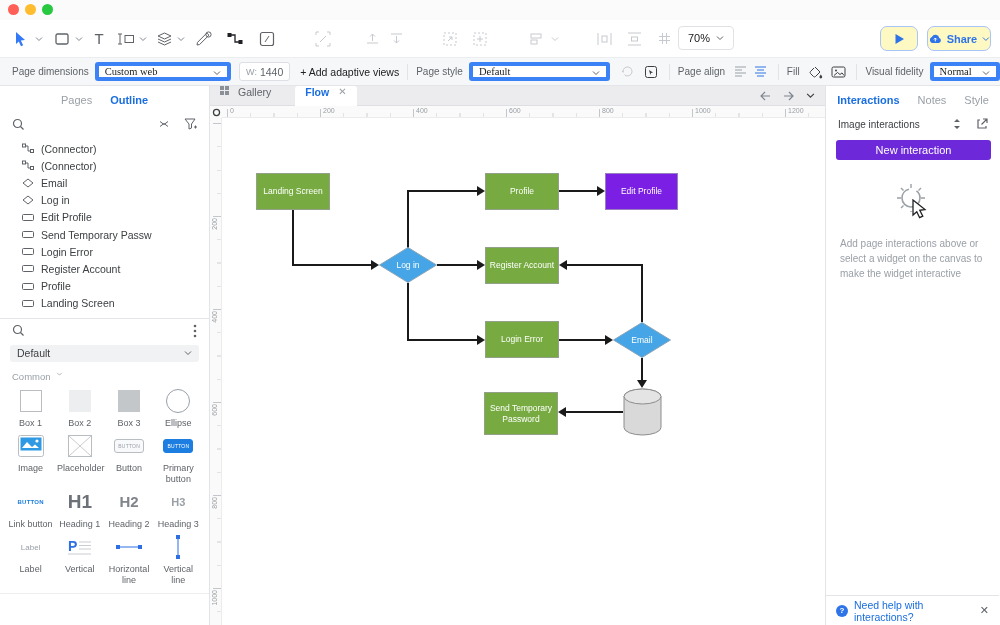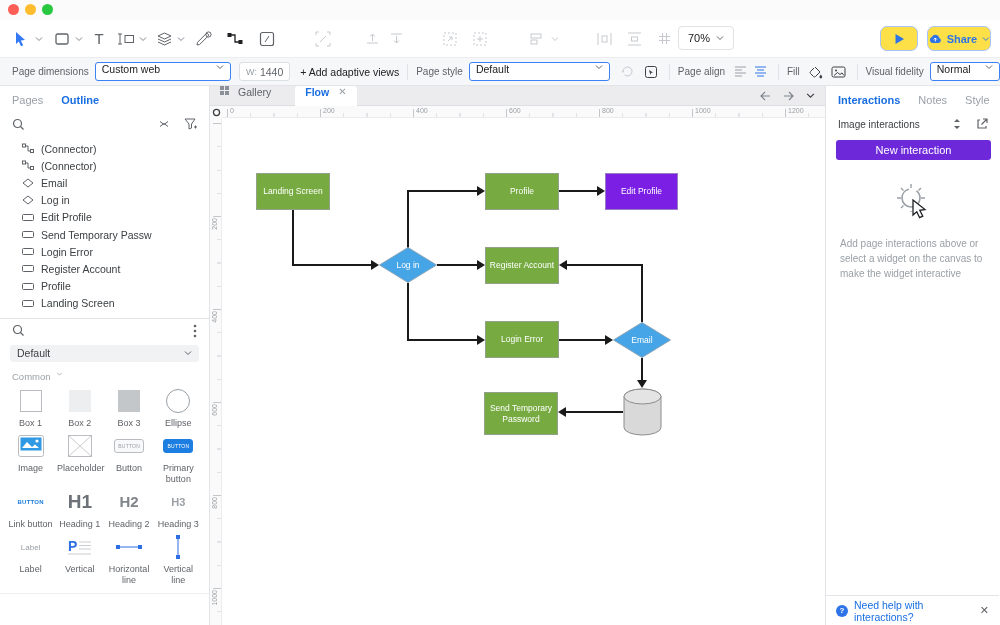--- a/index.html
+++ b/index.html
@@ -15,43 +15,43 @@
   .tl.green { left:42px; background:#28c840; }
 
   
   .toolbar { position:absolute; left:0; top:20px; width:1000px; height:37px; background:#fff; display:flex; align-items:center; }
   .tool { height:24px; display:flex; align-items:center; justify-content:center; color:#3c4043; cursor:pointer; }
   .tool svg { display:block; }
   .chev { width:10px; height:24px; display:flex; align-items:center; justify-content:center; }
   .gray-ico { color:#c6c9ce; }
   .zoom-ctl { position:absolute; left:678px; top:6px; width:56px; height:24px; border:1px solid #e0e2e6; border-radius:4px; background:#fff;
               display:flex; align-items:center; justify-content:center; gap:6px; font-size:11px; color:#202124; cursor:pointer; }
-  .pill { position:absolute; top:6px; height:25px; border:1.5px solid #a9c4f7; border-radius:7px; background:#fde047; display:flex; align-items:center; justify-content:center; gap:5px; cursor:pointer; }
+  .pill { position:absolute; top:6px; height:25px; border:1.5px solid #a9c4f7; border-radius:7px; background:#fef9c3; display:flex; align-items:center; justify-content:center; gap:5px; cursor:pointer; }
   .pill.play { left:880px; width:38px; }
   .pill.share { left:927px; width:64px; font-size:11px; color:#2e74e8; font-weight:bold; }
 
   
   .settingsbar { position:absolute; left:0; top:57px; width:1000px; height:29px; background:#f6f7f8; border-top:1px solid #ebedef; border-bottom:1px solid #e3e5e8;
                  display:flex; align-items:center; font-size:10px; color:#5f6368; }
   .sb-label { margin:0 6px 0 12px; white-space:nowrap; }
-  .sb-select { height:19px; background:#fff; border:1px solid #3b82f6; border-radius:3px; display:flex; align-items:flex-start; justify-content:space-between;
-               padding:0 6px; font-size:10.5px; color:#202124; cursor:pointer; }
+  .sb-select { height:19px; background:#fff; border:4px solid #3b82f6; border-radius:3px; display:flex; align-items:flex-end; justify-content:space-between;
+               padding:0 6px; font-size:10.5px; color:#202124; cursor:pointer;font-family:Liberation Serif, serif; }
   .sb-field { height:19px; background:#fff; border:1px solid #dcdfe3; border-radius:3px; display:flex; align-items:center; gap:3px; padding:0 6px; font-size:10.5px; }
   .sb-sep { width:1px; height:16px; background:#e1e3e6; margin:0 8px; }
   .sb-btn { width:20px; height:20px; display:flex; align-items:center; justify-content:center; cursor:pointer; }
   .sb-link { color:#202124; font-size:10.5px; margin-left:10px; cursor:pointer; white-space:nowrap; }
 
   
   .content { position:absolute; left:0; top:86px; width:1000px; height:539px; }
   .left-sb { position:absolute; left:0; top:0; width:210px; height:539px; background:#fff; border-right:1px solid #e2e4e7; overflow:hidden; }
   .canvas-col { position:absolute; left:210px; top:0; width:615px; height:539px; }
   .right-sb { position:absolute; left:825px; top:0; width:175px; height:539px; background:#fff; border-left:1px solid #e2e4e7; }
 
   
-  .tabs-row { display:flex; gap:18px; padding:8px 12px 6px 12px; font-size:11px; }
+  .tabs-row { display:flex; gap:18px; padding:8px 12px 6px 12px; font-size:11px;justify-content:center; }
   .tab-lbl { color:#9aa0a6; cursor:pointer; }
   .tab-lbl.active { color:#1a6ee0; font-weight:bold; }
   .search-row { display:flex; align-items:center; padding:4px 12px; height:24px; }
   .search-row .spacer { flex:1; }
   .tree { padding:4px 0 6px 0; }
   .tree-item { display:flex; align-items:center; gap:7px; height:17.2px; padding-left:22px; font-size:10.5px; color:#3c4043; cursor:pointer; }
   .tree-item svg { flex:none; }
   .lib-block { border-top:1px solid #e2e4e7; }
   .lib-select { margin:2px 10px 0 10px; height:17px; background:#f1f2f4; border-radius:3px; display:flex; align-items:center; justify-content:space-between;
                 padding:0 7px; font-size:10.5px; color:#3c4043; cursor:pointer; }

